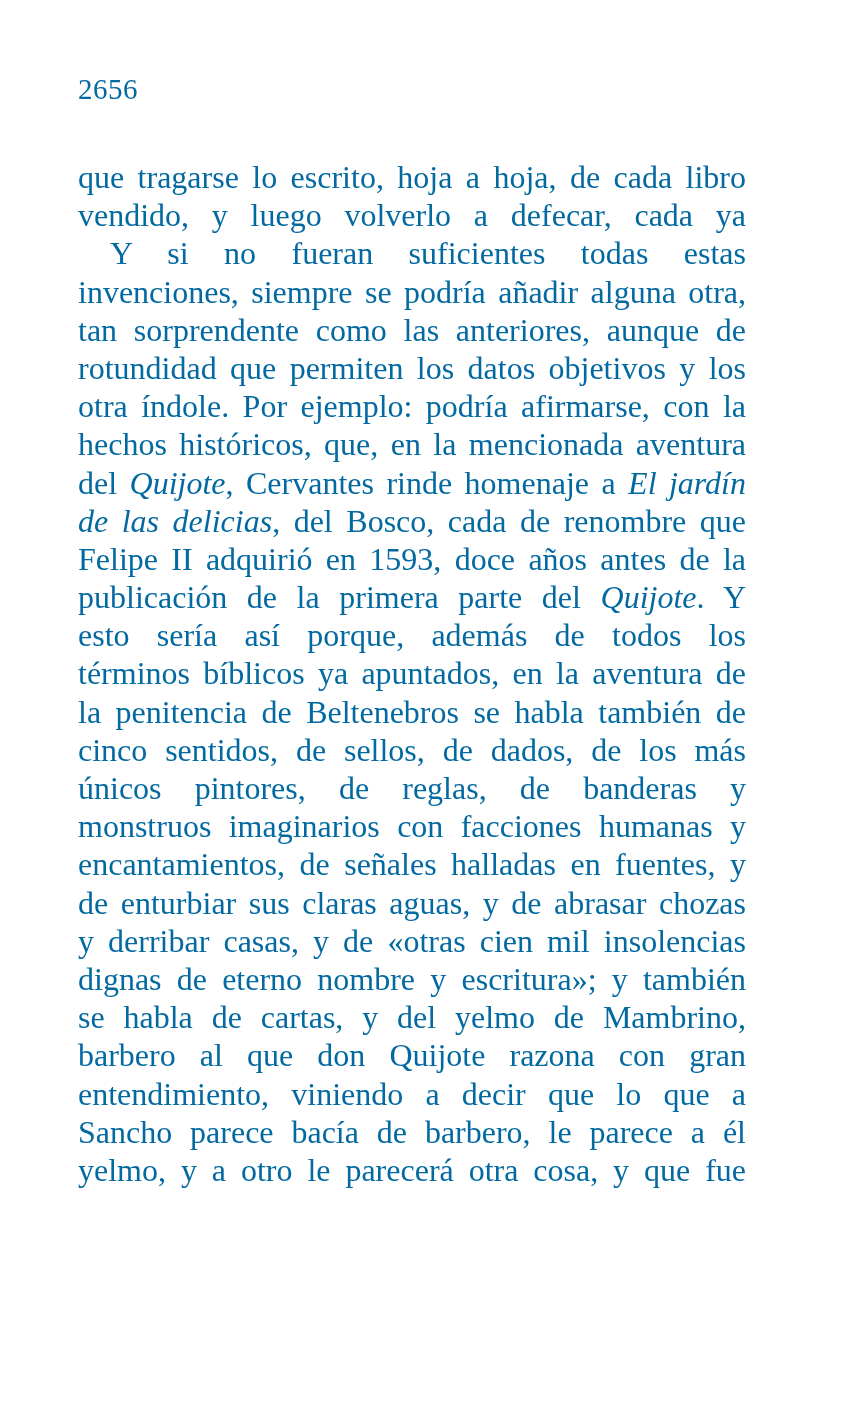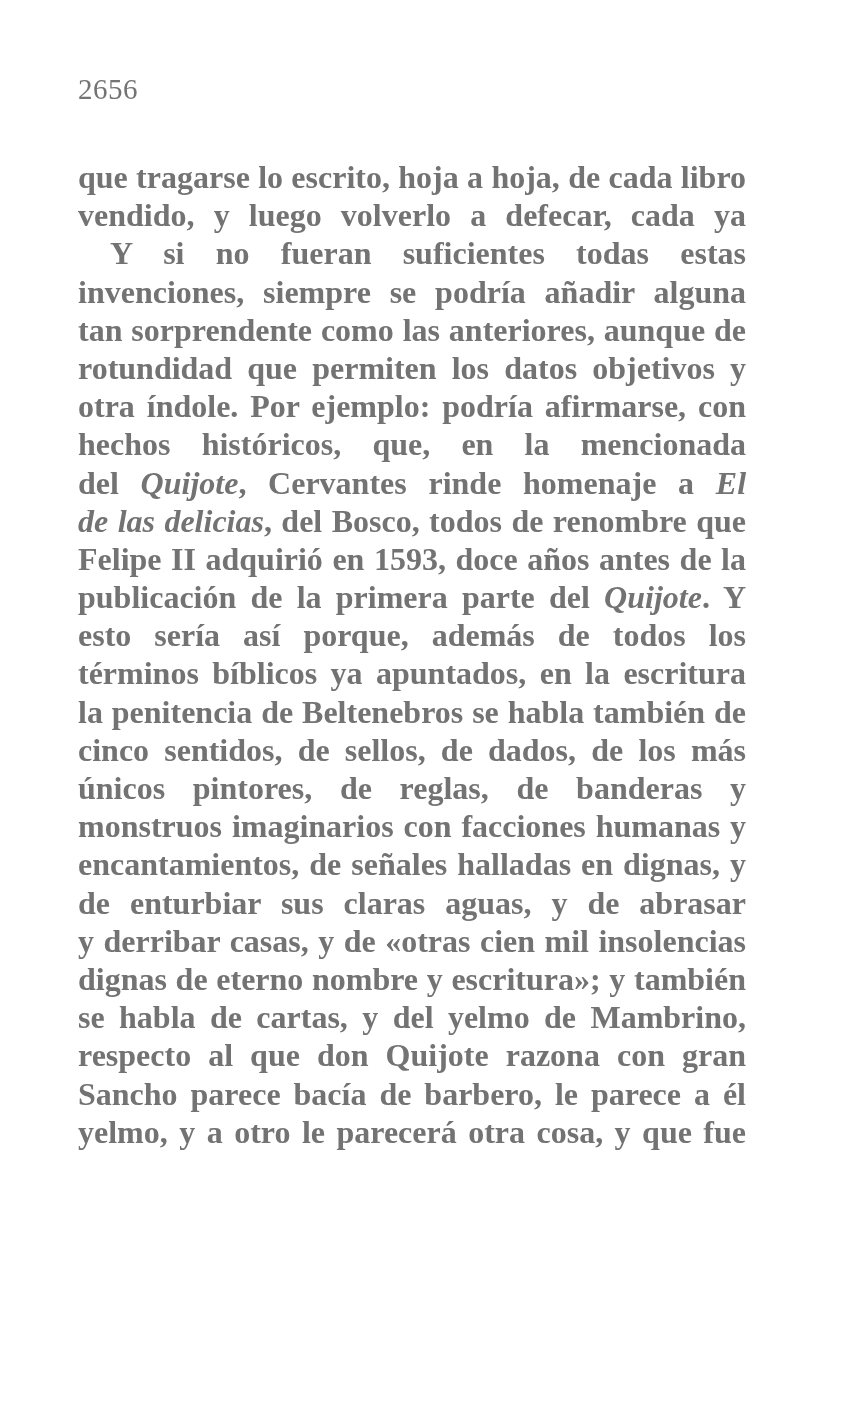--- a/index.html
+++ b/index.html
@@ -5,40 +5,39 @@
   html, body {
     margin: 0;
     padding: 0;
     background: #ffffff;
   }
   .page {
     position: relative;
     width: 866px;
     height: 1417px;
     background: #ffffff;
-    color: #737373;
+    color: #0369a1;
     font-family: "Liberation Serif", "DejaVu Serif", serif;
     overflow: hidden;
   }
   .page-number {
     position: absolute;
     left: 78px;
     top: 75px;
     font-size: 29px;
     line-height: 1;
     letter-spacing: 0.5px;
   }
   .text-block {
     position: absolute;
     left: 78px;
     top: 158px;
     width: 668px;
     font-size: 32px;
     line-height: 38.2px;
-    font-weight: bold;
   }
   .line {
     text-align: justify;
     text-align-last: justify;
     height: 38.2px;
     overflow: hidden;
   }
   .line.para-last {
     text-align-last: left;
   }
@@ -57,31 +56,32 @@
   <div class="text-block" id="text-block">
       <div class="line"><span>que tragarse lo escrito, hoja a hoja, de cada libro</span></div>
       <div class="line"><span>vendido, y luego volverlo a defecar, cada ya</span></div>
       <div class="line indent"><span>Y si no fueran suficientes todas estas</span></div>
       <div class="line"><span>invenciones, siempre se podría añadir alguna otra,</span></div>
       <div class="line"><span>tan sorprendente como las anteriores, aunque de</span></div>
       <div class="line"><span>rotundidad que permiten los datos objetivos y los</span></div>
       <div class="line"><span>otra índole. Por ejemplo: podría afirmarse, con la</span></div>
       <div class="line"><span>hechos históricos, que, en la mencionada aventura</span></div>
       <div class="line"><span>del </span><span class="italic">Quijote</span><span>, Cervantes rinde homenaje a </span><span class="italic">El jardín</span></div>
-      <div class="line"><span class="italic">de las delicias</span><span>, del Bosco, todos de renombre que</span></div>
+      <div class="line"><span class="italic">de las delicias</span><span>, del Bosco, cada de renombre que</span></div>
       <div class="line"><span>Felipe II adquirió en 1593, doce años antes de la</span></div>
       <div class="line"><span>publicación de la primera parte del </span><span class="italic">Quijote</span><span>. Y</span></div>
       <div class="line"><span>esto sería así porque, además de todos los</span></div>
-      <div class="line"><span>términos bíblicos ya apuntados, en la escritura de</span></div>
+      <div class="line"><span>términos bíblicos ya apuntados, en la aventura de</span></div>
       <div class="line"><span>la penitencia de Beltenebros se habla también de</span></div>
       <div class="line"><span>cinco sentidos, de sellos, de dados, de los más</span></div>
       <div class="line"><span>únicos pintores, de reglas, de banderas y</span></div>
       <div class="line"><span>monstruos imaginarios con facciones humanas y</span></div>
-      <div class="line"><span>encantamientos, de señales halladas en dignas, y</span></div>
+      <div class="line"><span>encantamientos, de señales halladas en fuentes, y</span></div>
       <div class="line"><span>de enturbiar sus claras aguas, y de abrasar chozas</span></div>
       <div class="line"><span>y derribar casas, y de «otras cien mil insolencias</span></div>
       <div class="line"><span>dignas de eterno nombre y escritura»; y también</span></div>
       <div class="line"><span>se habla de cartas, y del yelmo de Mambrino,</span></div>
-      <div class="line"><span>respecto al que don Quijote razona con gran</span></div>
+      <div class="line"><span>barbero al que don Quijote razona con gran</span></div>
+      <div class="line"><span>entendimiento, viniendo a decir que lo que a</span></div>
       <div class="line"><span>Sancho parece bacía de barbero, le parece a él</span></div>
       <div class="line"><span>yelmo, y a otro le parecerá otra cosa, y que fue</span></div>
     </div>
 </div>
 
 </body></html>

